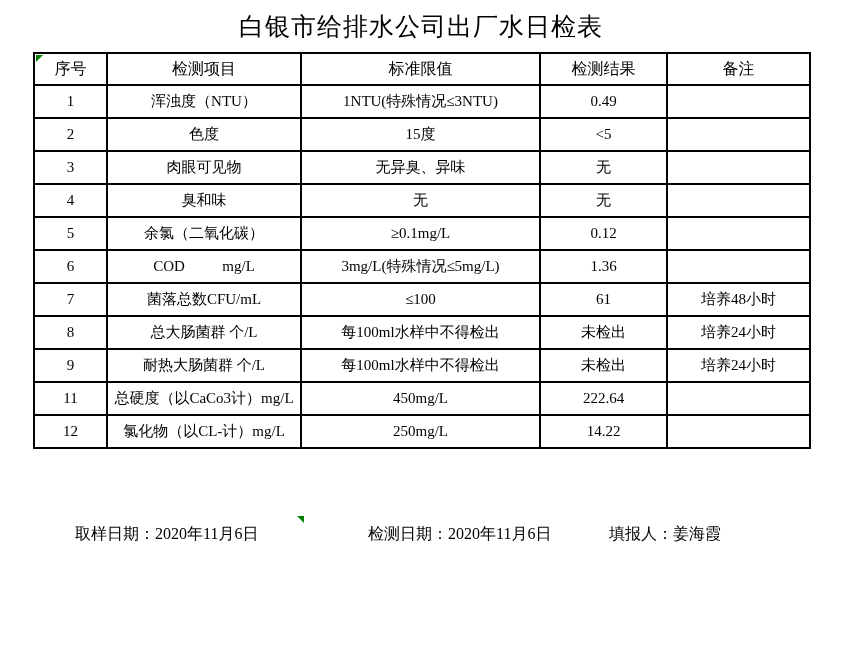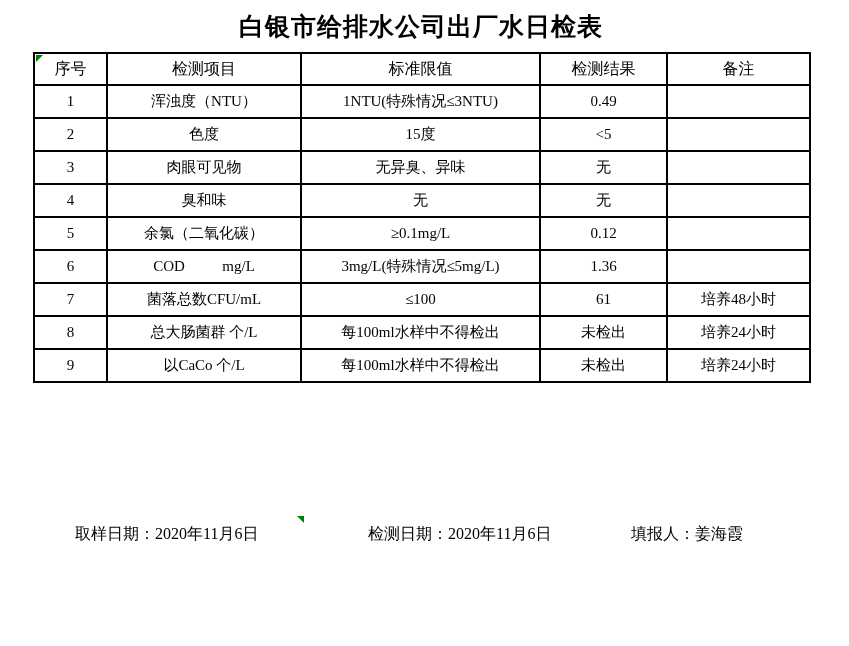--- a/index.html
+++ b/index.html
@@ -12,21 +12,21 @@
     color: #000000;
     overflow: hidden;
   }
   .page-title {
     position: absolute;
     top: 10px;
     left: 33px;
     width: 776px;
     text-align: center;
     font-size: 25px;
-    font-weight: bold;
+    font-weight: normal;
     letter-spacing: 1px;
     white-space: nowrap;
   }
   table.sheet {
     position: absolute;
     left: 33px;
     top: 52px;
     width: 776px;
     border-collapse: collapse;
     table-layout: fixed;
@@ -48,21 +48,21 @@
     position: absolute;
     top: 524px;
     left: 0;
     width: 703px;
     height: 26px;
     font-size: 16px;
   }
   .footer span { position: absolute; white-space: nowrap; }
   .footer .sample-date { left: 75px; }
   .footer .test-date  { left: 368px; }
-  .footer .reporter   { left: 631px; }
+  .footer .reporter   { left: 609px; }
   .green-marker {
     position: absolute;
     width: 0;
     height: 0;
     border-top: 7px solid #008000;
   }
   .marker-top-left {
     left: 36px;
     top: 55px;
     border-right: 7px solid transparent;
@@ -147,24 +147,38 @@
       </tr>
       <tr>
         <td class="c-no">8</td>
         <td class="c-item">总大肠菌群 个/L</td>
         <td class="c-standard">每100ml水样中不得检出</td>
         <td class="c-result">未检出</td>
         <td class="c-remark">培养24小时</td>
       </tr>
       <tr>
         <td class="c-no">9</td>
-        <td class="c-item">以CaCo 个/L</td>
+        <td class="c-item">耐热大肠菌群 个/L</td>
         <td class="c-standard">每100ml水样中不得检出</td>
         <td class="c-result">未检出</td>
         <td class="c-remark">培养24小时</td>
+      </tr>
+      <tr>
+        <td class="c-no">11</td>
+        <td class="c-item">总硬度（以CaCo3计）mg/L</td>
+        <td class="c-standard">450mg/L</td>
+        <td class="c-result">222.64</td>
+        <td class="c-remark"></td>
+      </tr>
+      <tr>
+        <td class="c-no">12</td>
+        <td class="c-item">氯化物（以CL-计）mg/L</td>
+        <td class="c-standard">250mg/L</td>
+        <td class="c-result">14.22</td>
+        <td class="c-remark"></td>
       </tr>
     </tbody>
 </table>
 
 <div class="green-marker marker-top-left" style="border-top-color: rgb(0, 128, 0);"></div>
 <div class="green-marker marker-bottom" style="border-top-color: rgb(0, 128, 0);"></div>
 
 <div class="footer">
   <span class="sample-date">取样日期：2020年11月6日</span>
   <span class="test-date">检测日期：2020年11月6日</span>

